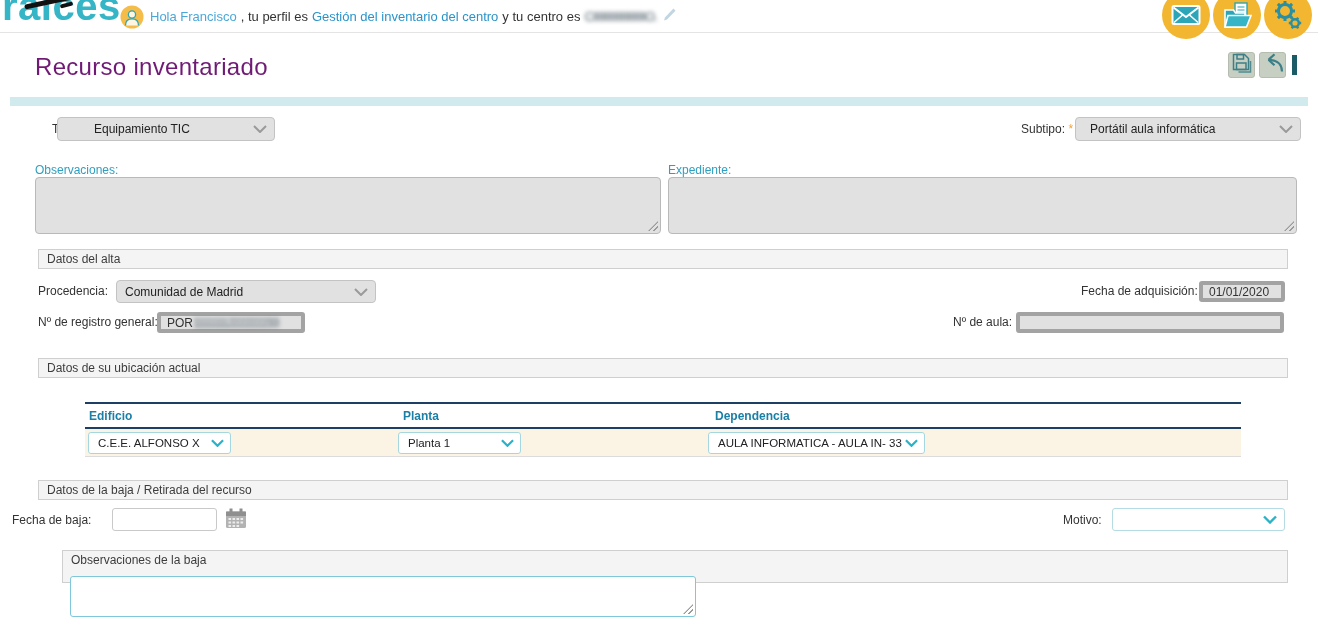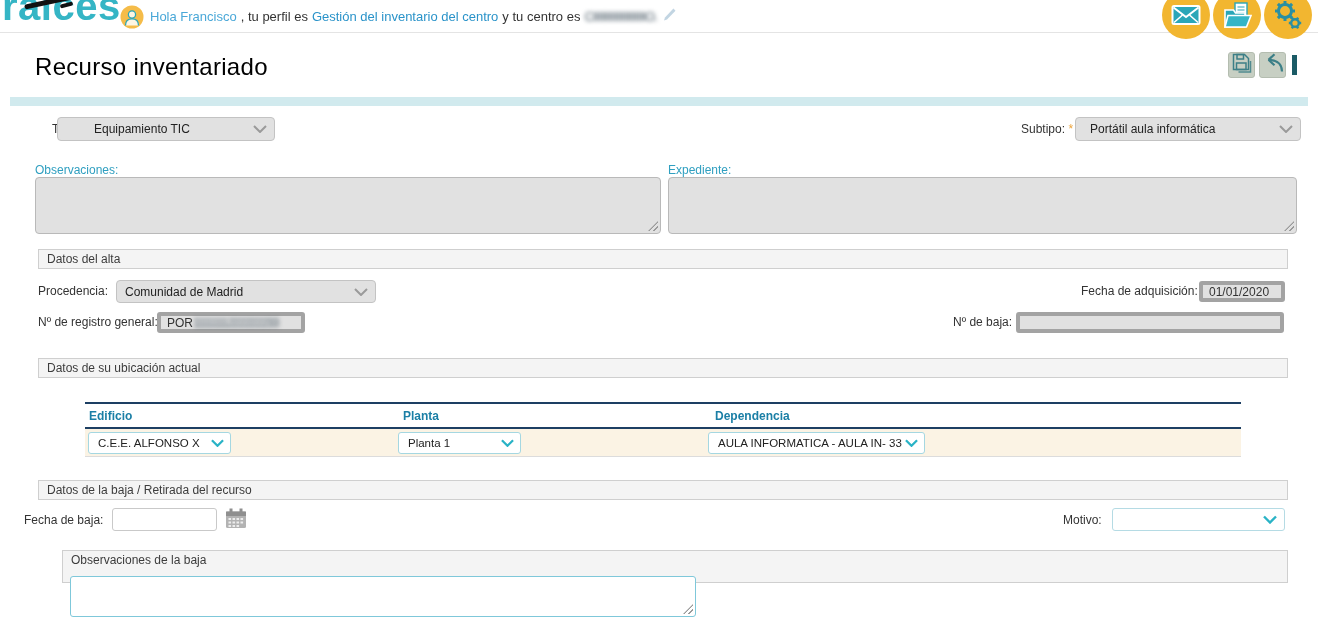--- a/index.html
+++ b/index.html
@@ -13,21 +13,21 @@
   .logo { position:absolute; left:2px; top:-16px; font-size:40px; font-weight:600; letter-spacing:.5px; color:#35b5c5; }
   .logo-swoosh { position:absolute; left:24px; top:-1px; width:54px; height:5px; background:#111; transform:rotate(-12deg); border-radius:3px; }
   .logo-accent { position:absolute; left:60px; top:3px; width:13px; height:4px; background:#111; transform:rotate(-14deg); border-radius:2px; }
   .greeting { position:absolute; left:150px; top:0; height:33px; display:flex; align-items:center; gap:4px; font-size:13px; color:#333; white-space:nowrap; }
   .blue-name { color:#4aa8d8; }
   .blue-link { color:#2a93c9; cursor:pointer; }
   .redacted { filter:blur(2px); color:#4a5a66; letter-spacing:-1px; }
   .circ { position:absolute; width:48px; height:48px; border-radius:50%; background:#f2b630; display:flex; align-items:center; justify-content:center; }
 
   
-  .page-title { position:absolute; left:35px; top:53px; font-size:24px; font-weight:500; color:#000000; letter-spacing:.3px; }
+  .page-title { position:absolute; left:35px; top:53px; font-size:24px; font-weight:500; color:#701a75; letter-spacing:.3px; }
   .tool-btn { position:absolute; width:27px; height:26px; background:#c7cfc3; border:1px solid #b4bdb0; border-radius:3px; display:flex; align-items:center; justify-content:center; cursor:pointer; }
   .divider-bar { position:absolute; left:1292px; top:55px; width:5px; height:20px; background:#1b5b66; }
   .teal-band { position:absolute; left:10px; top:97px; width:1298px; height:9px; background:#d1eaee; }
 
   .lbl { position:absolute; font-size:12px; color:#333; white-space:nowrap; }
   .lbl-teal { color:#2f9fc0; }
   .req { color:#eda53e; }
 
   .sel { position:absolute; display:flex; align-items:center; border-radius:4px; font-size:12px; color:#222; white-space:nowrap; overflow:hidden; }
   .sel-disabled { background:#e1e1e1; border:1px solid #c3c3c3; }
@@ -183,21 +183,21 @@
   <div class="input-disabled" style="left:1199px; top:281px; width:86px; height:21px;">
     <span>01/01/2020</span>
   </div>
 
   <span class="lbl" style="left:38px; top:315px;">Nº de registro general:</span>
   <div class="input-disabled" style="left:157px; top:312px; width:148px; height:21px;">
     <span>POR</span>
       <span class="redacted">1111111222222233</span>
   </div>
 
-  <span class="lbl" style="left:953px; top:315px;">Nº de baja:</span>
+  <span class="lbl" style="left:953px; top:315px;">Nº de aula:</span>
   <div class="input-disabled" style="left:1016px; top:312px; width:268px; height:21px;">
     <span></span>
   </div>
 
   <div class="section-bar" style="left:38px; top:358px; width:1250px;">Datos de su ubicación actual</div>
 
   <div class="tbl">
     <div class="tbl-header">
       <div class="c" style="width:310px; padding-left:4px;">Edificio</div>
       <div class="c" style="width:313px; padding-left:8px;">Planta</div>
@@ -226,21 +226,21 @@
     <span>AULA INFORMATICA - AULA IN- 33</span>
     <span class="chev chev-teal">
       <svg width="13" height="8" viewBox="0 0 14 8">
           <path d="M1 1 L7 7 L13 1" fill="none" stroke="currentColor" stroke-width="2.4"></path>
         </svg>
     </span>
   </div>
 
   <div class="section-bar" style="left:38px; top:480px; width:1250px;">Datos de la baja / Retirada del recurso</div>
 
-  <span class="lbl" style="left:24px; top:513px;">Fecha de baja:</span>
+  <span class="lbl" style="left:12px; top:513px;">Fecha de baja:</span>
   <div class="input-white" style="left:112px; top:508px; width:105px; height:23px;">
     <span></span>
   </div>
   <span class="abs" style="left:225px; top:508px;">
     <svg width="22" height="21" viewBox="0 0 22 21">
       <rect x="1" y="3.5" width="20" height="16.5" rx="1.5" fill="#b3b3b3"></rect>
       <rect x="1" y="3.5" width="20" height="4.5" fill="#8f8f8f"></rect>
       <rect x="4.5" y="0.5" width="3" height="4.5" fill="#8f8f8f"></rect>
       <rect x="14.5" y="0.5" width="3" height="4.5" fill="#8f8f8f"></rect>
       <g fill="#ededed">

